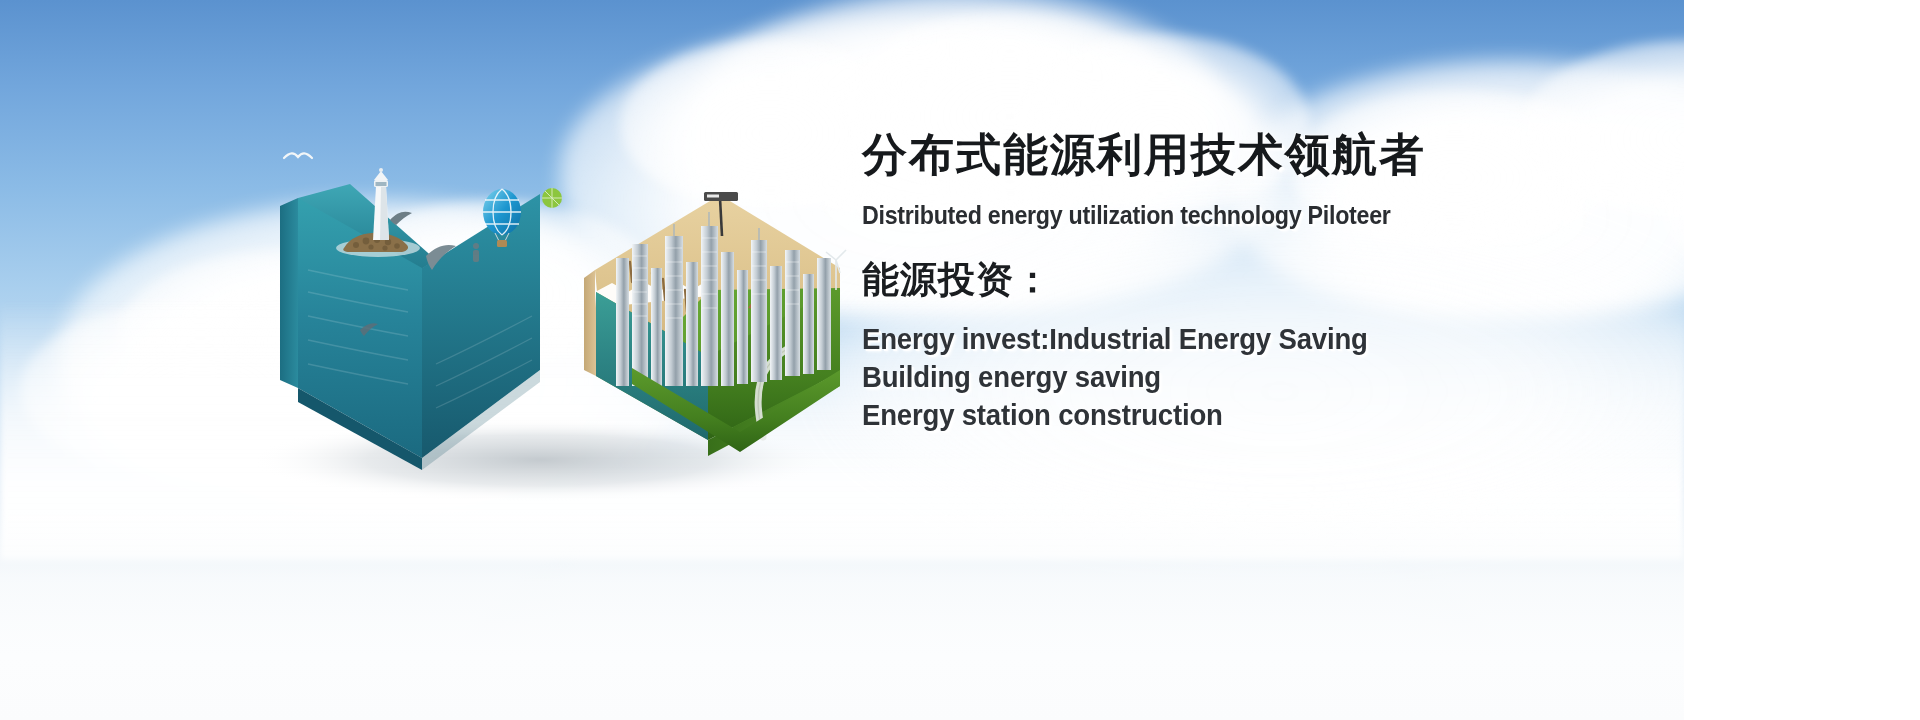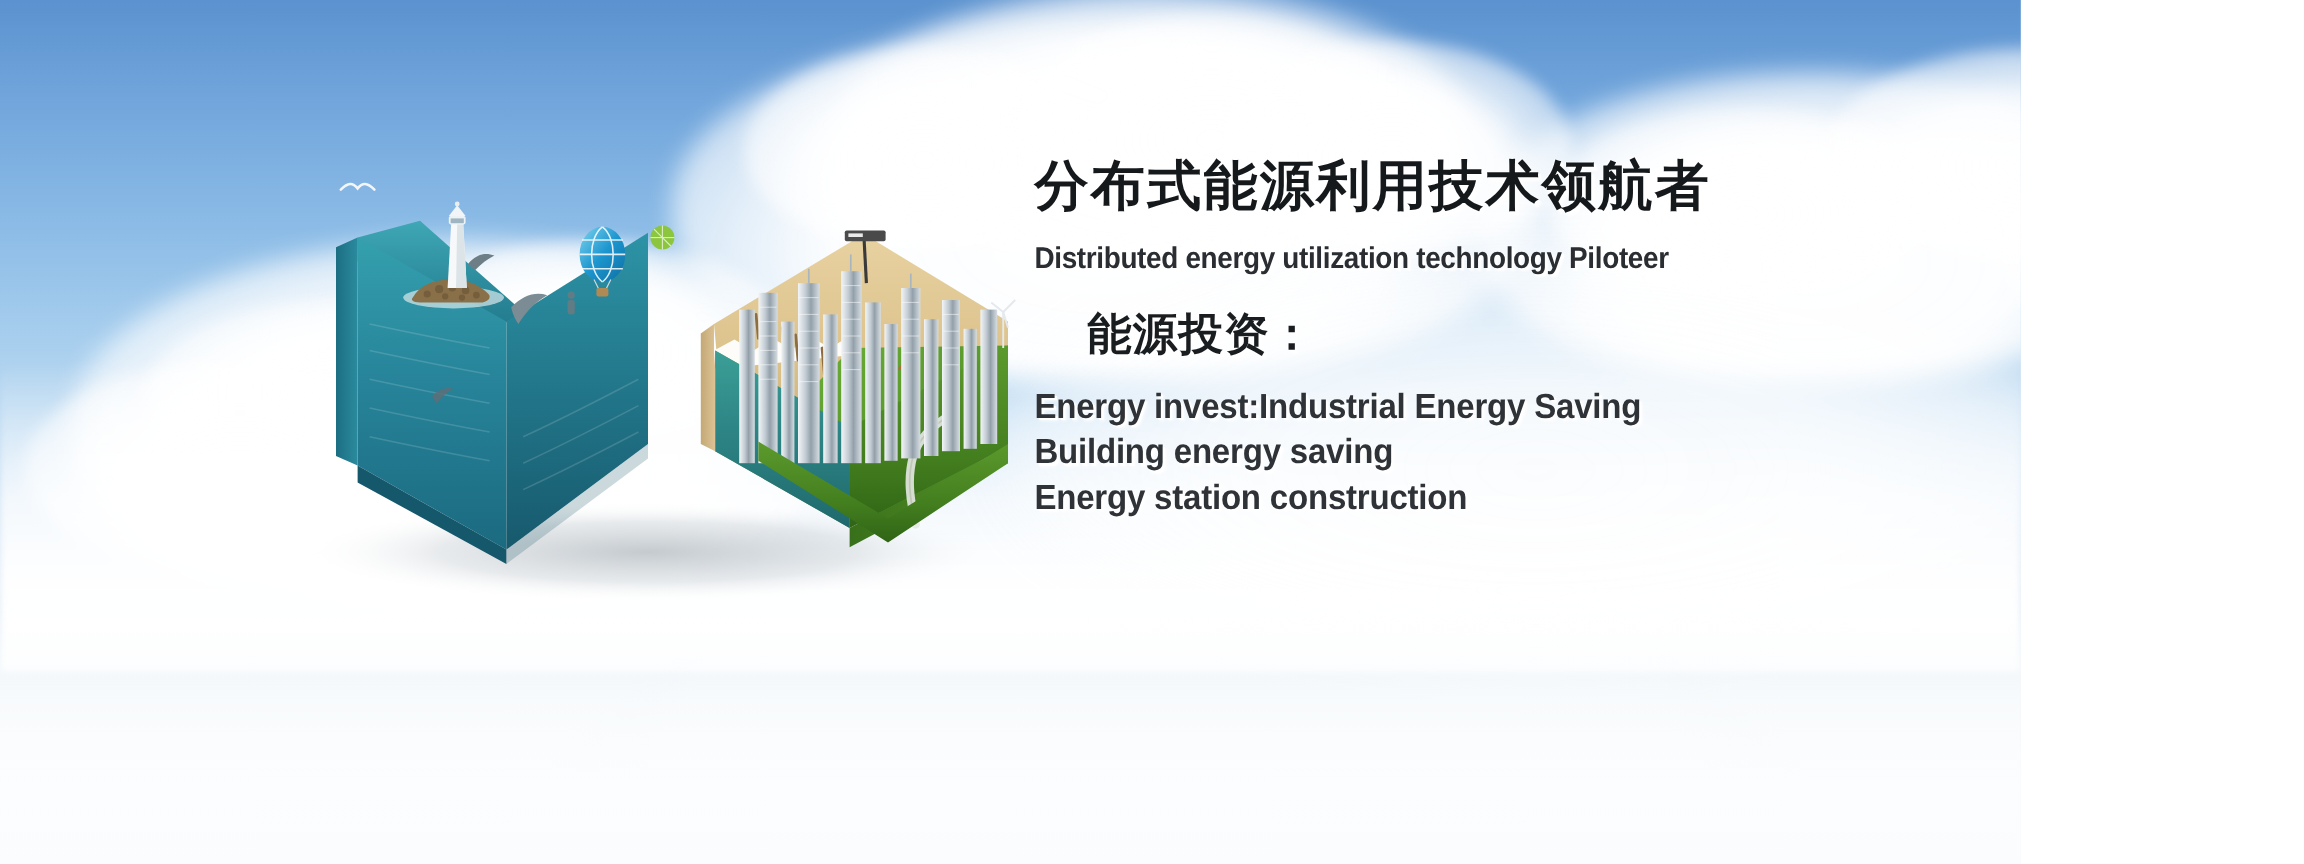--- a/index.html
+++ b/index.html
@@ -118,32 +118,31 @@
     color: #2a2d31;
     transform: scaleX(0.93);
     transform-origin: left center;
     text-shadow:
       2px 2px 0 rgba(255,255,255,0.95),
       3px 3px 2px rgba(255,255,255,0.8);
     white-space: nowrap;
   }
 
   .cn-line {
-    font-family: Liberation Serif, serif;
+    font-family: Liberation Sans, sans-serif;
     font-weight: 700;
     font-size: 37px;
     line-height: 52px;
     letter-spacing: 1px;
     color: #1a1d20;
     text-shadow:
        2px 2px 0 rgba(255,255,255,0.95),
        3px 3px 2px rgba(255,255,255,0.8),
       -1px -1px 0 rgba(255,255,255,0.5);
     white-space: nowrap;
-    margin-left: 44px;
   }
 
   .en-line {
     font-family: "Liberation Sans", "DejaVu Sans", sans-serif;
     font-weight: 700;
     font-size: 29px;
     line-height: 38px;
     letter-spacing: -0.2px;
     color: #2f3338;
     transform: scaleX(0.95);

